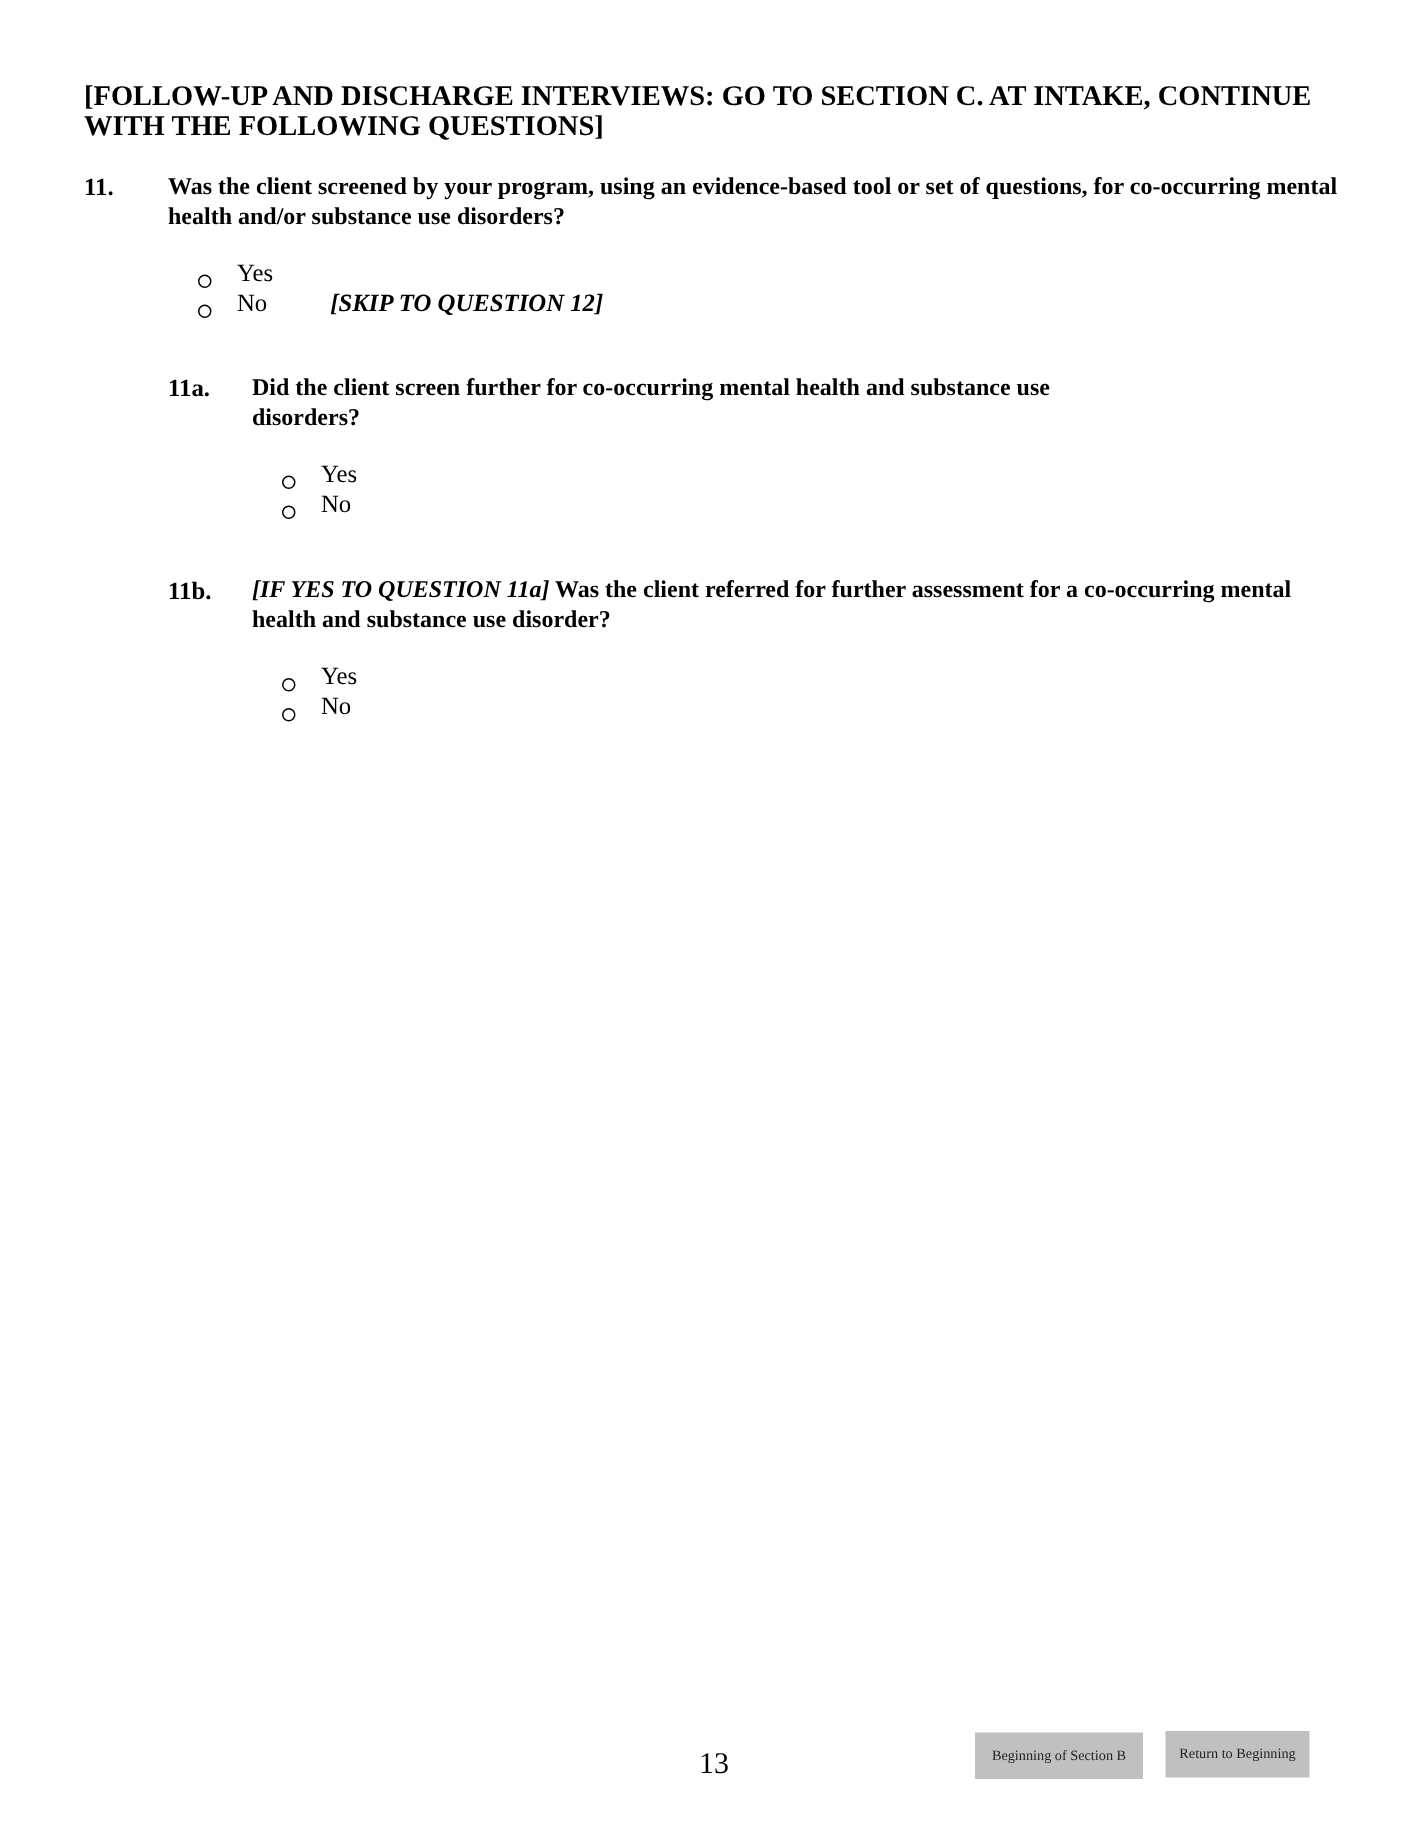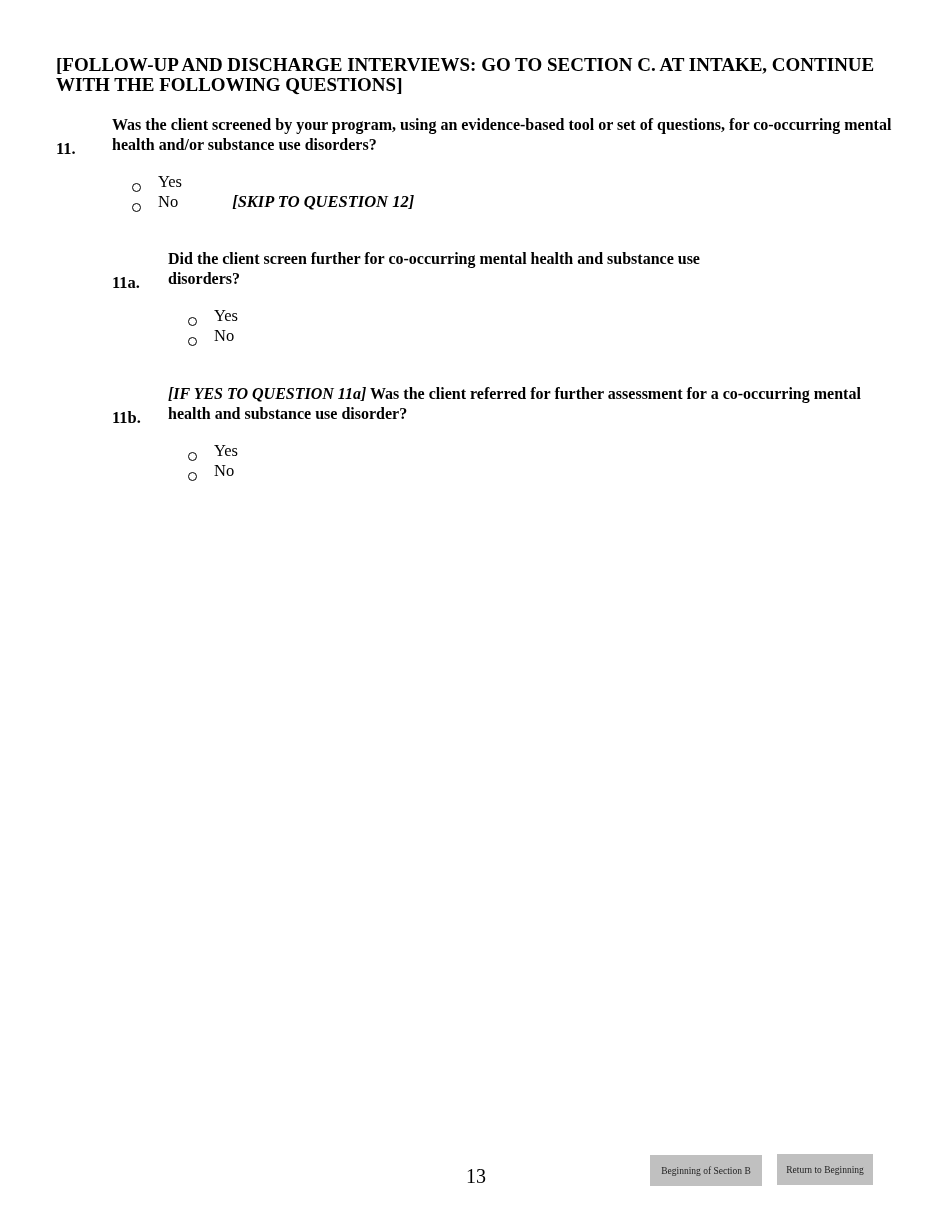--- a/index.html
+++ b/index.html
@@ -6,29 +6,29 @@
     body {
       width: 950px; height: 1230px; position: relative; overflow: hidden;
       font-family: "Liberation Serif", "DejaVu Serif", serif;
       color: #000000;
     }
     .abs { position: absolute; }
     .instr {
       left: 56px; top: 55px; width: 850px;
       font-weight: bold; font-size: 19px; line-height: 20px;
     }
-    .qnum { font-weight: bold; font-size: 16.5px; line-height: 20px; margin-top: 24px; }
+    .qnum { font-weight: bold; font-size: 16.5px; line-height: 20px; }
     .qtext { font-weight: bold; font-size: 16px; line-height: 20px; }
     .qtext i { font-style: italic; }
     .opt { font-size: 16.5px; line-height: 20px; display: flex; align-items: flex-end; height: 20px; }
     .radio {
       width: 9px; height: 9px; border: 1.3px solid #000; border-radius: 50%;
       display: inline-block; margin-right: 17px; box-sizing: border-box;
     }
-    .skip { font-weight: bold; font-style: italic; margin-left: 54px; }
+    .skip { font-weight: bold; font-style: italic; margin-left: 42px; }
     .page-num { left: 466px; top: 1165px; font-size: 20px; }
     .nav-btn {
       background: #c0c0c0; border: none;
       font-family: Liberation Serif, serif;
       font-size: 9.5px; color: #222; display: flex; align-items: center; justify-content: center;
       padding: 4px; cursor: pointer;
     }
   </style>
 </head>
 <body>

